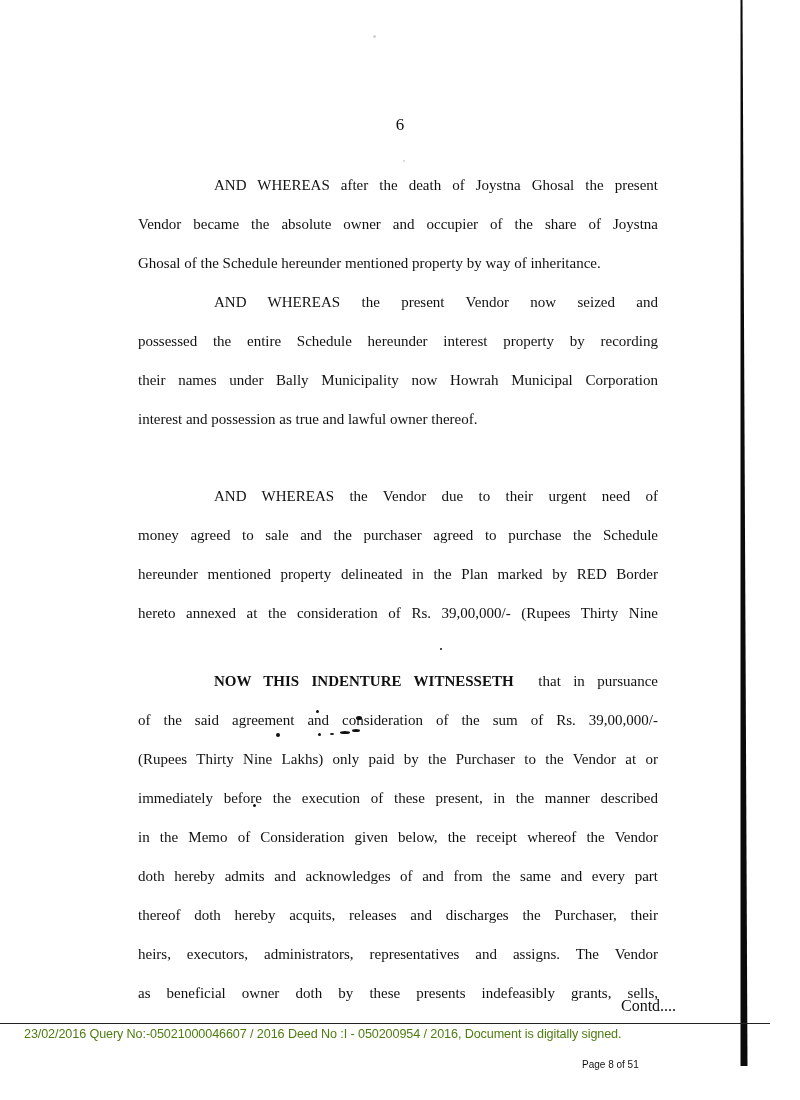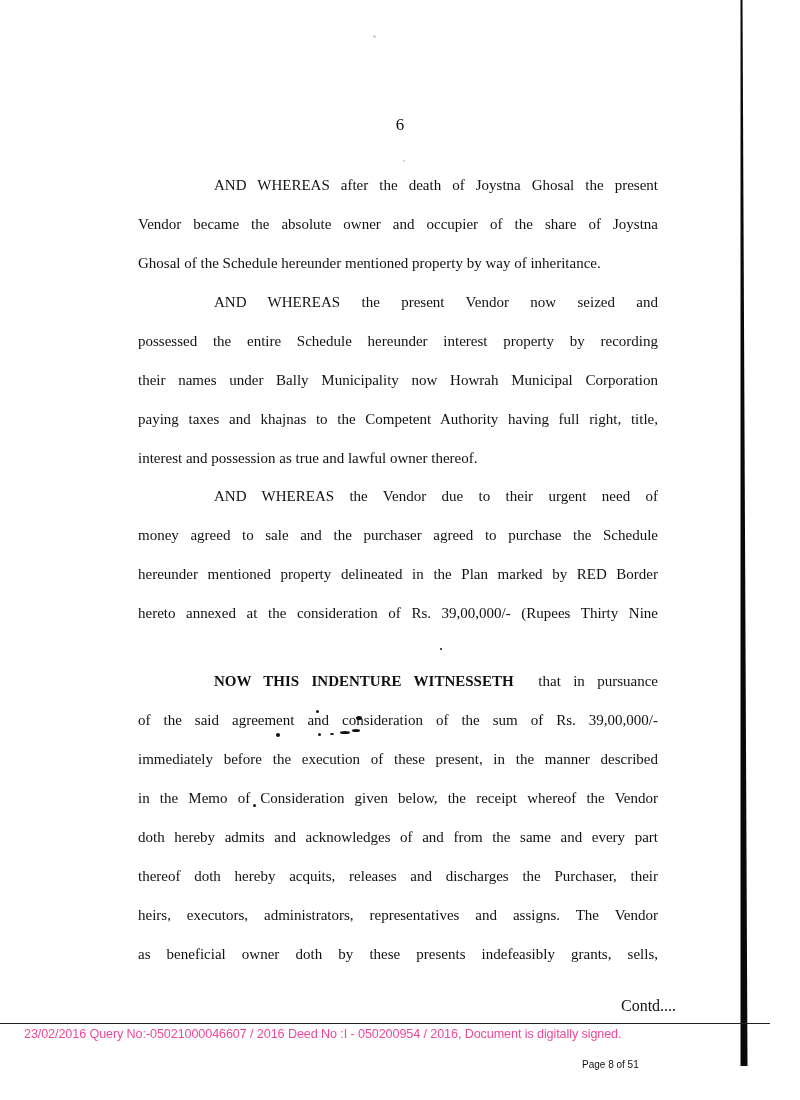--- a/index.html
+++ b/index.html
@@ -62,21 +62,21 @@
       width: 770px;
       height: 1px;
       background: #222222;
     }
     .footer-meta {
       position: absolute;
       top: 1027px;
       left: 24px;
       font-family: "Liberation Sans", "DejaVu Sans", sans-serif;
       font-size: 12.6px;
-      color: #ec4899;
+      color: #4d7c0f;
       letter-spacing: -0.1px;
     }
     .footer-page {
       position: absolute;
       top: 1047px;
       left: 582px;
       font-family: "Liberation Sans", "DejaVu Sans", sans-serif;
       font-size: 10px;
       color: #111111;
       margin-top: 12px;
@@ -107,34 +107,34 @@
   <div class="body-text p1">
     <span class="line first">AND WHEREAS  after the death of Joystna Ghosal the present</span>
     <span class="line">Vendor became the absolute owner  and occupier of the share of Joystna</span>
     <span class="line last">Ghosal of the Schedule hereunder mentioned property by way of inheritance.</span>
   </div>
 
   <div class="body-text p2">
     <span class="line first">AND  WHEREAS    the present Vendor now seized and</span>
     <span class="line">possessed the entire Schedule hereunder interest property by recording</span>
     <span class="line">their names under Bally Municipality now Howrah Municipal Corporation</span>
-    <span class="line">paying taxes and khajnas to the Competent Authority having full right, title,</span>
     <span class="line last">interest and possession as true and lawful owner thereof.</span>
   </div>
 
   <div class="body-text p3">
     <span class="line first">AND WHEREAS   the Vendor due to their urgent need of</span>
     <span class="line">money agreed to sale and the purchaser agreed to purchase the Schedule</span>
     <span class="line">hereunder mentioned property delineated in the Plan marked by RED Border</span>
     <span class="line">hereto annexed at the consideration of Rs. 39,00,000/- (Rupees Thirty Nine</span>
   </div>
 
   <div class="body-text p4">
     <span class="line first"><b>NOW THIS INDENTURE WITNESSETH</b>&nbsp;&nbsp;<span>that  in pursuance</span></span>
     <span class="line">of the said agreement  and consideration of  the  sum of Rs. 39,00,000/-</span>
+    <span class="line">(Rupees Thirty Nine Lakhs)  only  paid by the Purchaser to the Vendor at or</span>
     <span class="line">immediately before the execution of these present, in the manner described</span>
     <span class="line">in the Memo of Consideration given below, the receipt whereof  the Vendor</span>
     <span class="line">doth hereby admits and acknowledges  of and from the same and every part</span>
     <span class="line">thereof doth hereby  acquits, releases and discharges the Purchaser,  their</span>
     <span class="line">heirs, executors,  administrators, representatives and assigns.  The  Vendor</span>
     <span class="line">as  beneficial  owner  doth  by  these  presents    indefeasibly  grants, sells,</span>
   </div>
 
   <div>
     <span class="speck" style="left:276px;top:733px;width:4px;height:4px;"></span>

